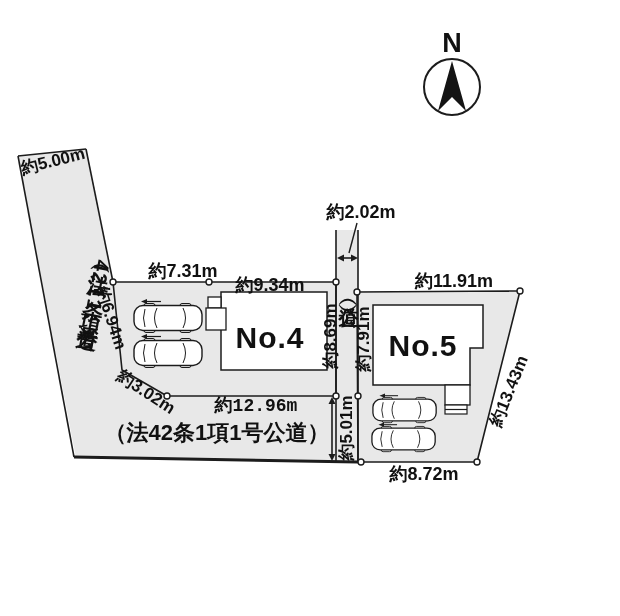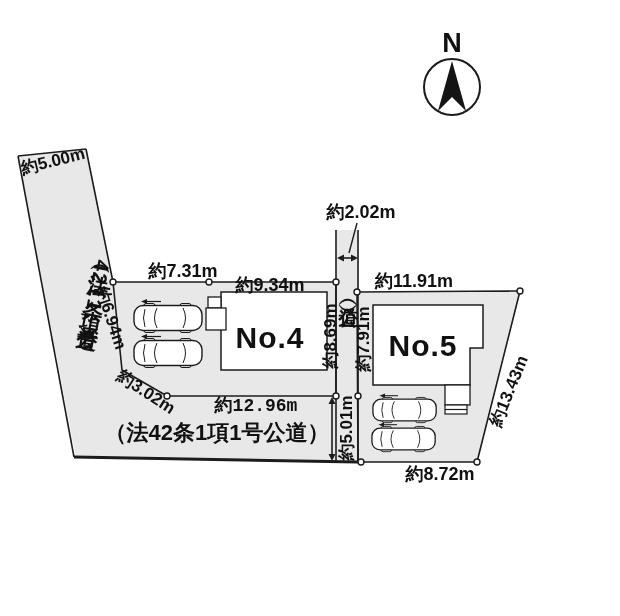--- a/index.html
+++ b/index.html
@@ -109,22 +109,22 @@
   <div class="lbl fs17 r33" style="left:146px;top:392px;">約3.02m</div>
   <div class="lbl fs18" style="left:158px;top:271px;margin-left:25px;">約7.31m</div>
   <div class="lbl fs18" style="left:270px;top:285px;">約9.34m</div>
   <div class="lbl fs18" style="left:256px;top:406px;font-family:Liberation Mono, monospace;">約12.96m</div>
   <div class="lbl fs17 r-90" style="left:330px;top:336px;">約8.69m</div>
   <div class="lbl fs30" style="left:270px;top:338px;text-align:right;">No.4</div>
 
   <div class="lbl fs18" style="left:361px;top:212px;">約2.02m</div>
   <div class="lbl vert fs20" style="left:349px;top:292px;">（公道）</div>
 
-  <div class="lbl fs18" style="left:414px;top:281px;">約11.91m</div>
+  <div class="lbl fs18" style="left:454px;top:281px;">約11.91m</div>
   <div class="lbl fs17 r-90" style="left:363px;top:339px;">約7.91m</div>
   <div class="lbl fs17 r-68" style="left:509px;top:391px;">約13.43m</div>
-  <div class="lbl fs18" style="left:440px;top:474px;text-align:center;">約8.72m</div>
+  <div class="lbl fs18" style="left:424px;top:474px;text-align:center;">約8.72m</div>
   <div class="lbl fs30" style="left:423px;top:346px;text-align:center;">No.5</div>
 
   <div class="lbl fs17 r-90" style="left:346px;top:428px;">約5.01m</div>
   <div class="lbl fs22" style="left:217px;top:433px;">（法42条1項1号公道）</div>
 
 </div>
 
 </body></html>

